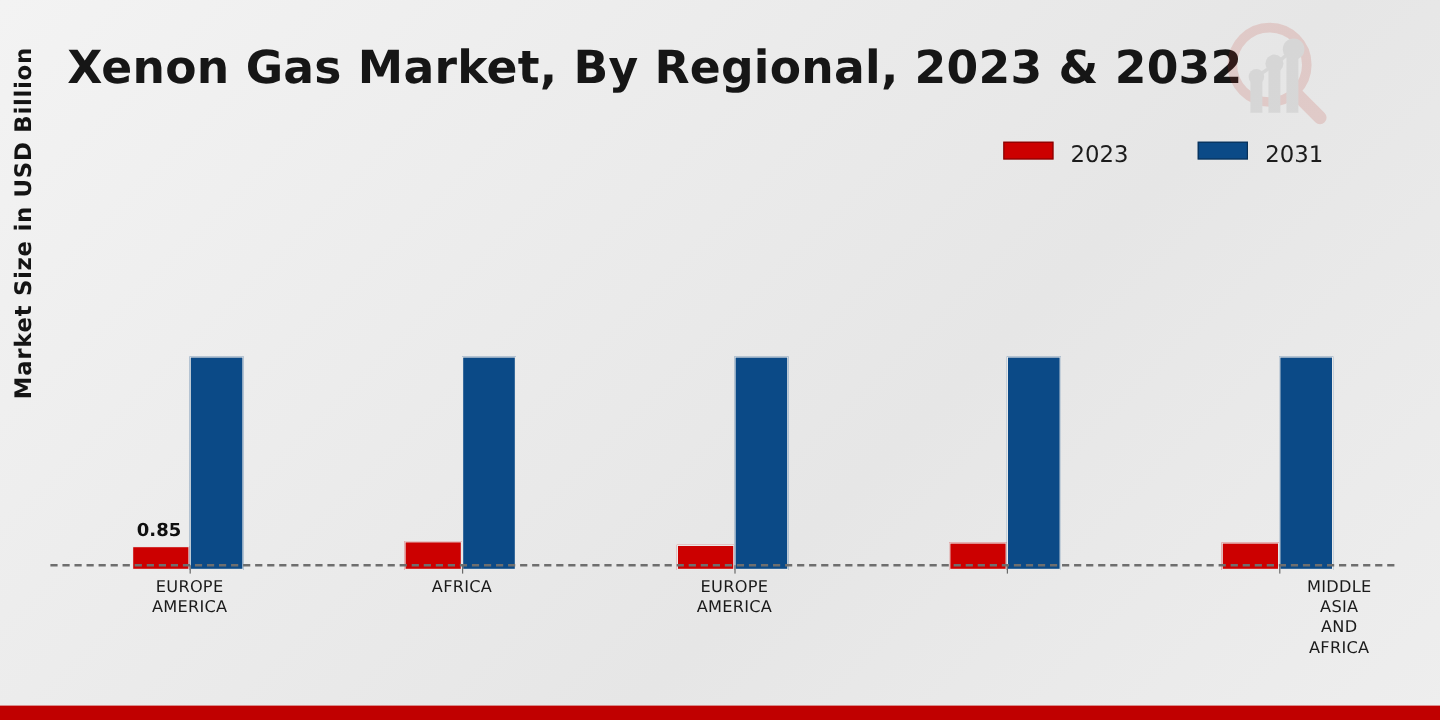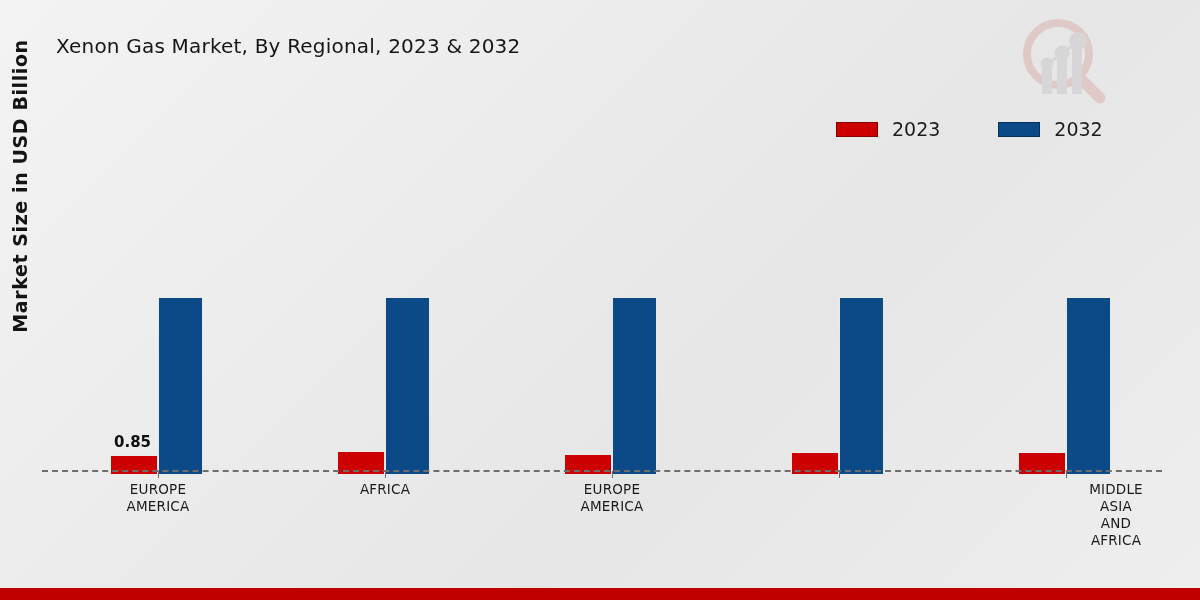--- a/index.html
+++ b/index.html
@@ -19,22 +19,22 @@
     height: 600px;
     background: linear-gradient(135deg, #f3f3f3 0%, #ebebeb 38%, #e6e6e6 62%, #eeeeee 100%);
     box-sizing: border-box;
   }
 
   
   #chart-title {
     position: absolute;
     left: 56px;
     top: 34px;
-    font-size: 20px;
-    font-weight: 400;
+    font-size: 38px;
+    font-weight: 700;
     color: #161616;
     letter-spacing: 0.2px;
     white-space: nowrap;
   }
 
   
   #watermark {
     position: absolute;
     right: 92px;
     top: 14px;
@@ -48,21 +48,21 @@
   #legend {
     position: absolute;
     left: 836px;
     top: 118px;
     display: flex;
     align-items: center;
     gap: 58px;
   }
   .legend-item {
     display: flex;
-    align-items: center;
+    align-items: flex-start;
     gap: 14px;
   }
   .legend-swatch {
     width: 42px;
     height: 15px;
     border: 1px solid rgba(0,0,0,0.35);
     box-sizing: border-box;
   }
   .legend-label {
     font-size: 19px;
@@ -182,21 +182,21 @@
     </svg>
   </div>
 
   <div id="legend">
     <div class="legend-item">
       <span class="legend-swatch" style="background:#cc0000"></span>
       <span class="legend-label">2023</span>
     </div>
     <div class="legend-item">
       <span class="legend-swatch" style="background:#0b4a87"></span>
-      <span class="legend-label">2032</span>
+      <span class="legend-label">2031</span>
     </div>
   </div>
 
   <div id="y-axis-title">Market Size in USD Billion</div>
 
   <div id="plot">
 
     <div class="bar-group" style="left:68px; width:93px;">
       <div class="bar series-2023" style="left:0px; width:48px; height:20px;"></div>
       <div class="bar series-2032" style="left:48px; width:45px; height:178px;"></div>

